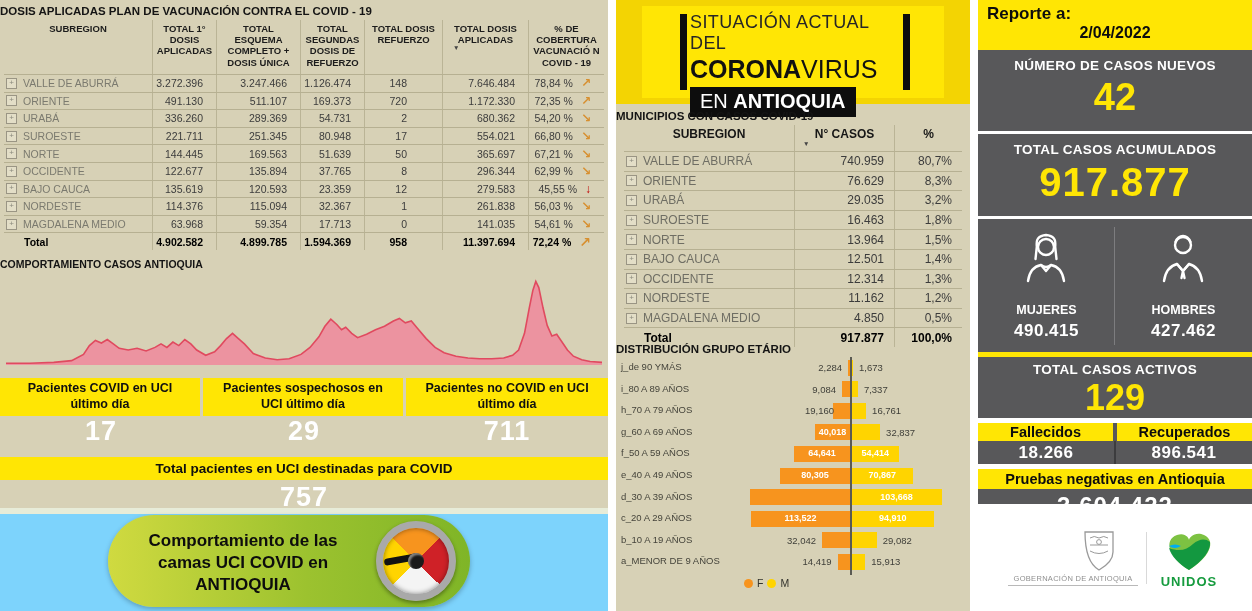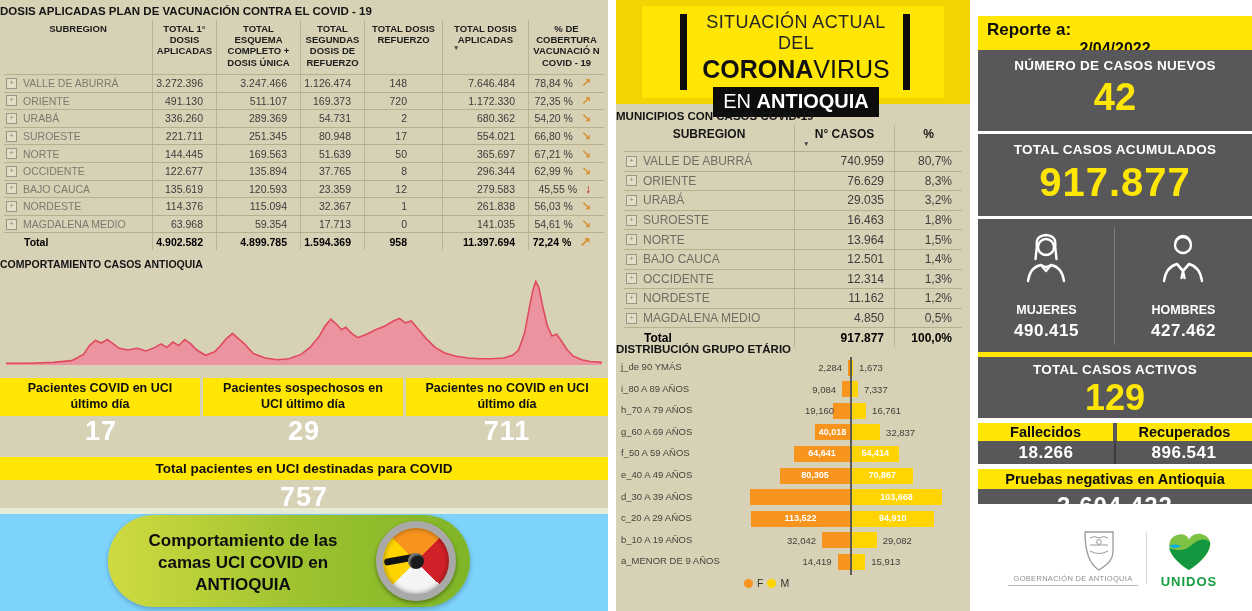--- a/index.html
+++ b/index.html
@@ -42,21 +42,21 @@
   #uci-button .btn-text{position:absolute;left:26px;top:15px;width:218px;text-align:center;font-weight:800;font-size:17px;line-height:1.28;color:#0d0d0d;}
   .gauge{position:absolute;right:14px;top:6px;width:66px;height:66px;border-radius:50%;border:7px solid #a9a9a9;background:conic-gradient(from -45deg,#f7941e 0 90deg,#cf2127 90deg 180deg,#f4f4f4 180deg 270deg,#ffd400 270deg 360deg);box-shadow:inset 0 0 5px rgba(0,0,0,.45),0 2px 4px rgba(0,0,0,.4);}
   .gauge .needle{position:absolute;left:1px;top:28px;width:34px;height:7px;background:#121212;border-radius:4px;transform:rotate(-10deg);}
   .gauge .hub{position:absolute;left:25px;top:25px;width:16px;height:16px;border-radius:50%;background:#1a1a1a;box-shadow:inset 2px 2px 2px rgba(255,255,255,.45);}
 
   
   #situation-header{position:absolute;left:0;top:0;width:354px;height:104px;background:#f3d403;}
   #situation-header .inner{position:absolute;left:26px;top:6px;width:302px;height:92px;background:#ffe605;}
   #situation-header .vbar{position:absolute;top:14px;width:7px;height:76px;background:#0d0d0d;}
   #situation-header .vbar.l{left:64px;} #situation-header .vbar.r{left:287px;}
-  #situation-header .txt{position:absolute;left:74px;top:12px;width:212px;text-align:center;}
+  #situation-header .txt{position:absolute;left:74px;top:12px;width:212px;}
   .sit-line1{font-size:18px;font-weight:500;color:#262626;letter-spacing:.4px;}
   .sit-line2{font-size:25px;color:#111;margin-top:1px;}
   .sit-line2 .b{font-weight:800;} .sit-line2 .l{font-weight:400;}
   .sit-banner{display:inline-block;background:#0d0d0d;color:#fff;font-size:20px;padding:3px 10px 4px 10px;margin-top:3px;}
   .sit-banner .b{font-weight:800;} .sit-banner .l{font-weight:400;margin-top:36px;}
   #mun-title{top:110px;font-size:11.5px;}
   #mun-table{position:absolute;left:8px;top:125px;width:338px;}
   .mun-row{display:grid;grid-template-columns:170px 100px 68px;align-items:center;}
   .mun-head .cell{font-size:12px;font-weight:700;color:#161616;text-align:center;padding:2px 0 0 0;min-height:24px;}
   .mun-body .mun-row{height:18.6px;border-top:1px solid rgba(150,144,110,.5);}
@@ -73,21 +73,21 @@
   .pyr-lab-in{position:absolute;top:5px;font-size:9px;font-weight:700;color:#fff;text-align:center;}
   .pyr-lab-out{position:absolute;top:5px;font-size:9.5px;color:#3f3f39;}
   #pyr-divider{position:absolute;left:234px;top:0;width:1.5px;height:218px;background:#5a5a52;}
   #pyr-legend{position:absolute;left:128px;top:220px;font-size:10.5px;color:#33332d;display:flex;align-items:center;gap:4px;}
   .dot{display:inline-block;width:9px;height:9px;border-radius:50%;}
 
   
   .rbox{position:absolute;left:0;width:274px;box-sizing:border-box;}
   .ybox{background:#ffe604;color:#0d0d0d;}
   .gbox{background:#58585a;color:#ffffff;}
-  #report-box{top:16px;height:62px;}
+  #report-box{top:0;height:62px;}
   #report-label{position:absolute;left:9px;top:4px;font-size:17px;font-weight:800;}
   #report-date{position:absolute;left:0;top:24px;width:100%;text-align:center;font-size:16px;font-weight:800;}
   #new-cases-box{top:50px;height:81px;}
   #acc-box{top:134px;height:82px;}
   .gbox .lab{position:absolute;left:0;top:8px;width:100%;text-align:center;font-size:13.5px;font-weight:700;letter-spacing:.3px;}
   .bignum{position:absolute;left:0;width:100%;text-align:center;font-weight:800;color:#ffe604;}
   #new-cases-box .bignum{top:26px;font-size:38px;}
   #acc-box .bignum{top:26px;font-size:40px;letter-spacing:1px;}
   #gender-box{top:219px;height:133px;}
   #gender-box .vdiv{position:absolute;left:136px;top:8px;width:1px;height:118px;background:#7d7d7f;}

